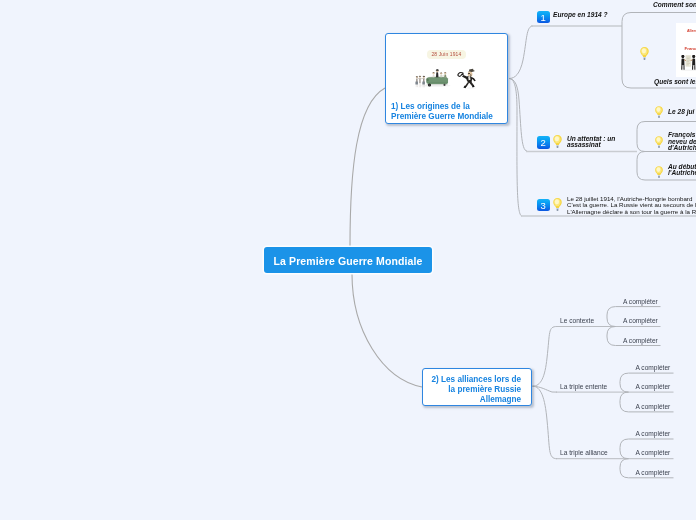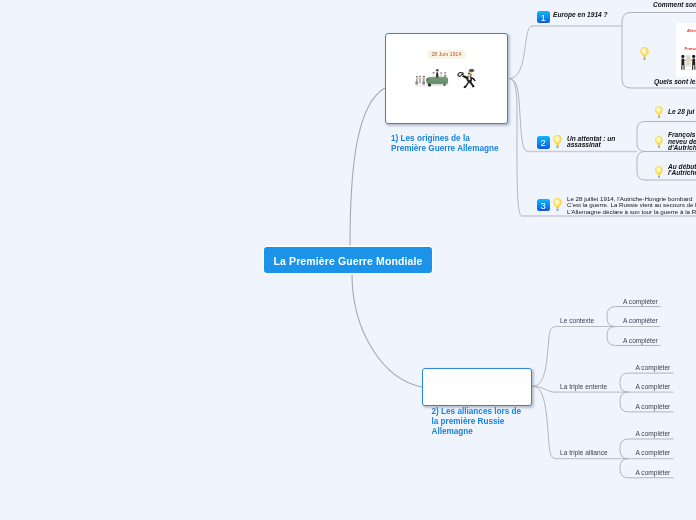--- a/index.html
+++ b/index.html
@@ -10,26 +10,26 @@
 
   
   .root-node{position:absolute;left:264px;top:247px;width:168px;height:26px;
     background:#1b93e8;border-radius:3px;box-shadow:0 0 0 1.5px #fcfdff;
     display:flex;align-items:center;justify-content:center;}
   .root-label{color:#fff;font-size:10.5px;font-weight:bold;letter-spacing:.11px;position:relative;top:.5px;}
 
   
   .card{position:absolute;background:#fff;border:1.8px solid #2f86e0;border-radius:3px;
         box-shadow:1.2px 1.2px 2.2px rgba(40,60,90,.28);box-sizing:border-box;}
-  .card-title{position:absolute;color:#1683e0;font-size:8.2px;font-weight:bold;line-height:10px;letter-spacing:0px;margin-top:32px;}
+  .card-title{position:absolute;color:#1683e0;font-size:8.2px;font-weight:bold;line-height:10px;letter-spacing:0px;}
 
   #card1{left:385px;top:33px;width:123px;height:91px;}
   #card1t{left:5px;top:68px;}
   #card2{left:421.5px;top:367.5px;width:110px;height:38px;}
-  #card2t{left:9px;top:6.5px;}
+  #card2t{left:9px;top:6.5px;text-align:right;}
 
   .cap-box{position:absolute;left:41px;top:16px;background:#f7f5e3;border-radius:4px;
     padding:0 4.5px;height:9px;line-height:9.6px;font-size:4.9px;color:#b24a3a;letter-spacing:.15px;}
   .illus{position:absolute;left:28px;top:33px;width:63px;height:22.4px;}
 
   .badge{position:absolute;width:12.5px;height:12.5px;border-radius:2.5px;
     background:linear-gradient(180deg,#16b2f7 0%,#09a0f4 30%,#0b7aec 70%,#0b55e0 100%);
     color:#fff;font-size:9.5px;font-weight:normal;text-align:center;line-height:13px;
     font-family:"Liberation Sans",sans-serif;}
 
@@ -171,21 +171,21 @@
 
         <path d="M107.6,29.6 L112.2,28.2 L117.4,35.6 L114.2,37.6Z" fill="#2a2724"></path>
         <path d="M105.6,30.2 L109,29.8 L103.6,38.6 L100.6,37.2Z" fill="#2a2724"></path>
 
         <path d="M113.8,36.2 L117.4,34.8 L119.4,38.6 L115.2,40.2Z" fill="#121212"></path>
         <path d="M100,36.6 L103.4,38 L101.4,41.6 L97.2,40.2Z" fill="#121212"></path>
       </g>
     </svg>
     <div class="card-title" id="card1t">
         <div>1) Les origines de la</div>
-        <div>Première Guerre Allemagne</div>
+        <div>Première Guerre Mondiale</div>
       </div>
   </div>
 
   <div class="card" id="card2">
     <div class="card-title" id="card2t">
         <div>2) Les alliances lors de</div>
         <div>la première Russie</div>
         <div>Allemagne</div>
       </div>
   </div>

